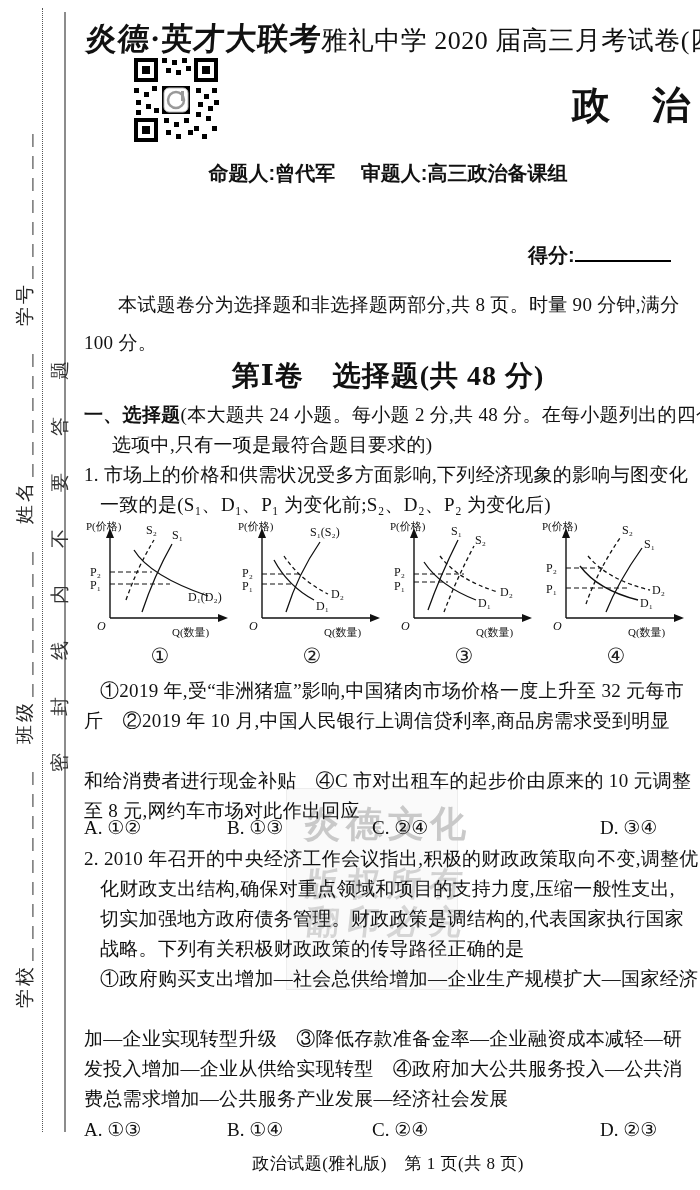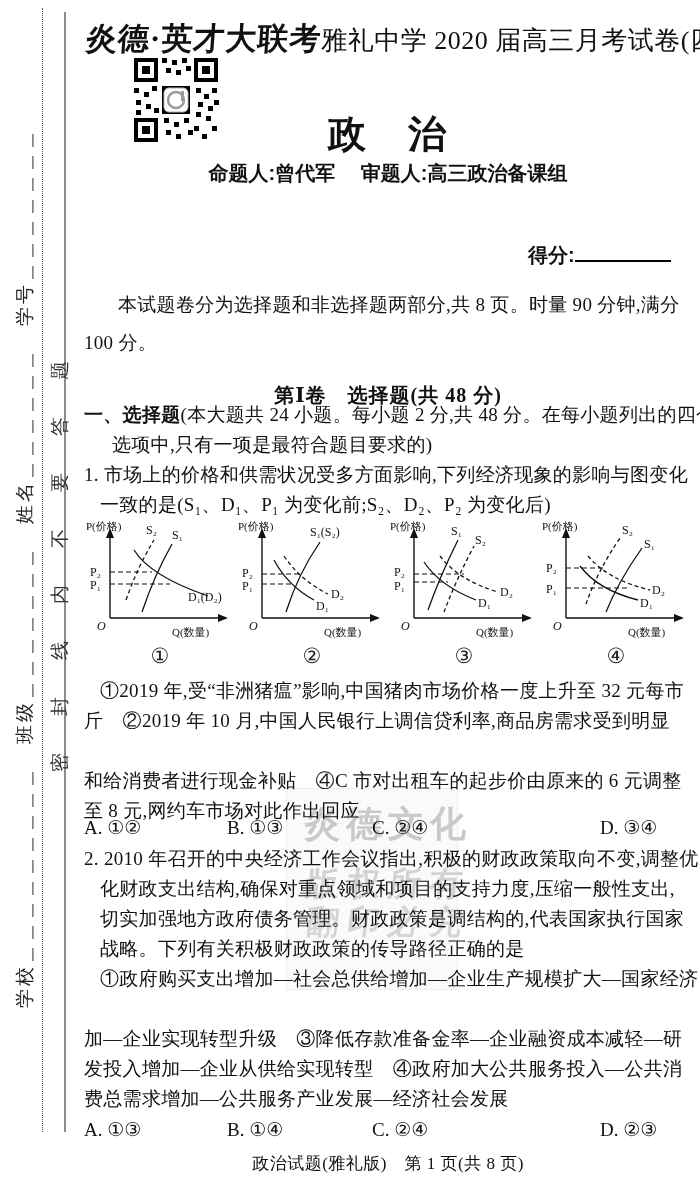--- a/index.html
+++ b/index.html
@@ -27,39 +27,39 @@
   .wm1{top:800px;font-size:36px;color:#c9c9c9;letter-spacing:6px;}
   .wm2{top:862px;font-size:33px;color:#d2d2d2;letter-spacing:8px;transform:skewX(-6deg);}
   .wm3{top:900px;font-size:33px;color:#d5d5d5;letter-spacing:8px;transform:skewX(-6deg);}
 
   
   .header-line{position:absolute;left:86px;top:18px;width:608px;white-space:nowrap;}
   .brand{font-size:31px;font-weight:900;letter-spacing:1px;transform:skewX(-4deg);
          display:inline-block;}
   .examname{font-size:26px;letter-spacing:0.5px;}
   .qr{position:absolute;left:132px;top:56px;}
-  .subject-title{position:absolute;left:84px;top:80px;width:608px;text-align:center;
-                 font-size:38px;font-weight:bold;letter-spacing:2px;margin-top:29px;}
+  .subject-title{position:absolute;left:84px;top:80px;width:608px;text-align:right;
+                 font-size:38px;font-weight:bold;letter-spacing:2px;}
   .byline{position:absolute;left:84px;top:160px;width:608px;text-align:center;
           font-family:"Liberation Sans","DejaVu Sans",sans-serif;
           font-weight:bold;font-size:20px;}
   .score{position:absolute;left:528px;top:240px;white-space:nowrap;
          font-family:"Liberation Sans","DejaVu Sans",sans-serif;
          font-weight:bold;font-size:20px;}
   .score-blank{display:inline-block;width:96px;height:1em;
                border-bottom:2px solid #000;}
 
   
   .line{position:absolute;left:84px;width:612px;font-size:19px;line-height:26px;
         letter-spacing:0.3px;white-space:nowrap;}
   .ind16{padding-left:16px;}
   .ind28{padding-left:28px;}
   .ind34{padding-left:34px;}
-  .sec-heading{position:absolute;left:84px;top:382px;width:608px;text-align:center;
-               font-size:20px;font-weight:bold;letter-spacing:1px;}
+  .sec-heading{position:absolute;left:84px;top:357px;width:608px;text-align:center;
+               font-size:28px;font-weight:bold;letter-spacing:1px;}
   .bold{font-weight:bold;}
 
   
   .graphs-row{position:absolute;left:84px;top:520px;width:608px;display:flex;}
   .graph-cell{width:152px;height:124px;}
   .captions-row{position:absolute;left:84px;top:644px;width:608px;display:flex;}
   .caption{width:152px;text-align:center;font-size:21px;color:#222;}
 
   .curve{fill:none;stroke:#111;stroke-width:1.3;}
   .dashed{stroke-dasharray:4,3;}
@@ -254,21 +254,21 @@
 
   <div class="captions-row">
     <span class="caption">①</span>
     <span class="caption">②</span>
     <span class="caption">③</span>
     <span class="caption">④</span>
   </div>
 
   <div class="line ind16" style="top:678px">①2019 年,受“非洲猪瘟”影响,中国猪肉市场价格一度上升至 32 元每市</div>
   <div class="line" style="top:708px">斤　②2019 年 10 月,中国人民银行上调信贷利率,商品房需求受到明显</div>
-  <div class="line" style="top:768px">和给消费者进行现金补贴　④C 市对出租车的起步价由原来的 6 元调整</div>
+  <div class="line" style="top:768px">和给消费者进行现金补贴　④C 市对出租车的起步价由原来的 10 元调整</div>
   <div class="line" style="top:798px">至 8 元,网约车市场对此作出回应</div>
 
   <div class="opts" style="top:816px">
     <span class="optA">A. ①②</span>
     <span class="optB">B. ①③</span>
     <span class="optC">C. ②④</span>
     <span class="optD">D. ③④</span>
   </div>
 
   <div class="line" style="top:846px">2. 2010 年召开的中央经济工作会议指出,积极的财政政策取向不变,调整优</div>

